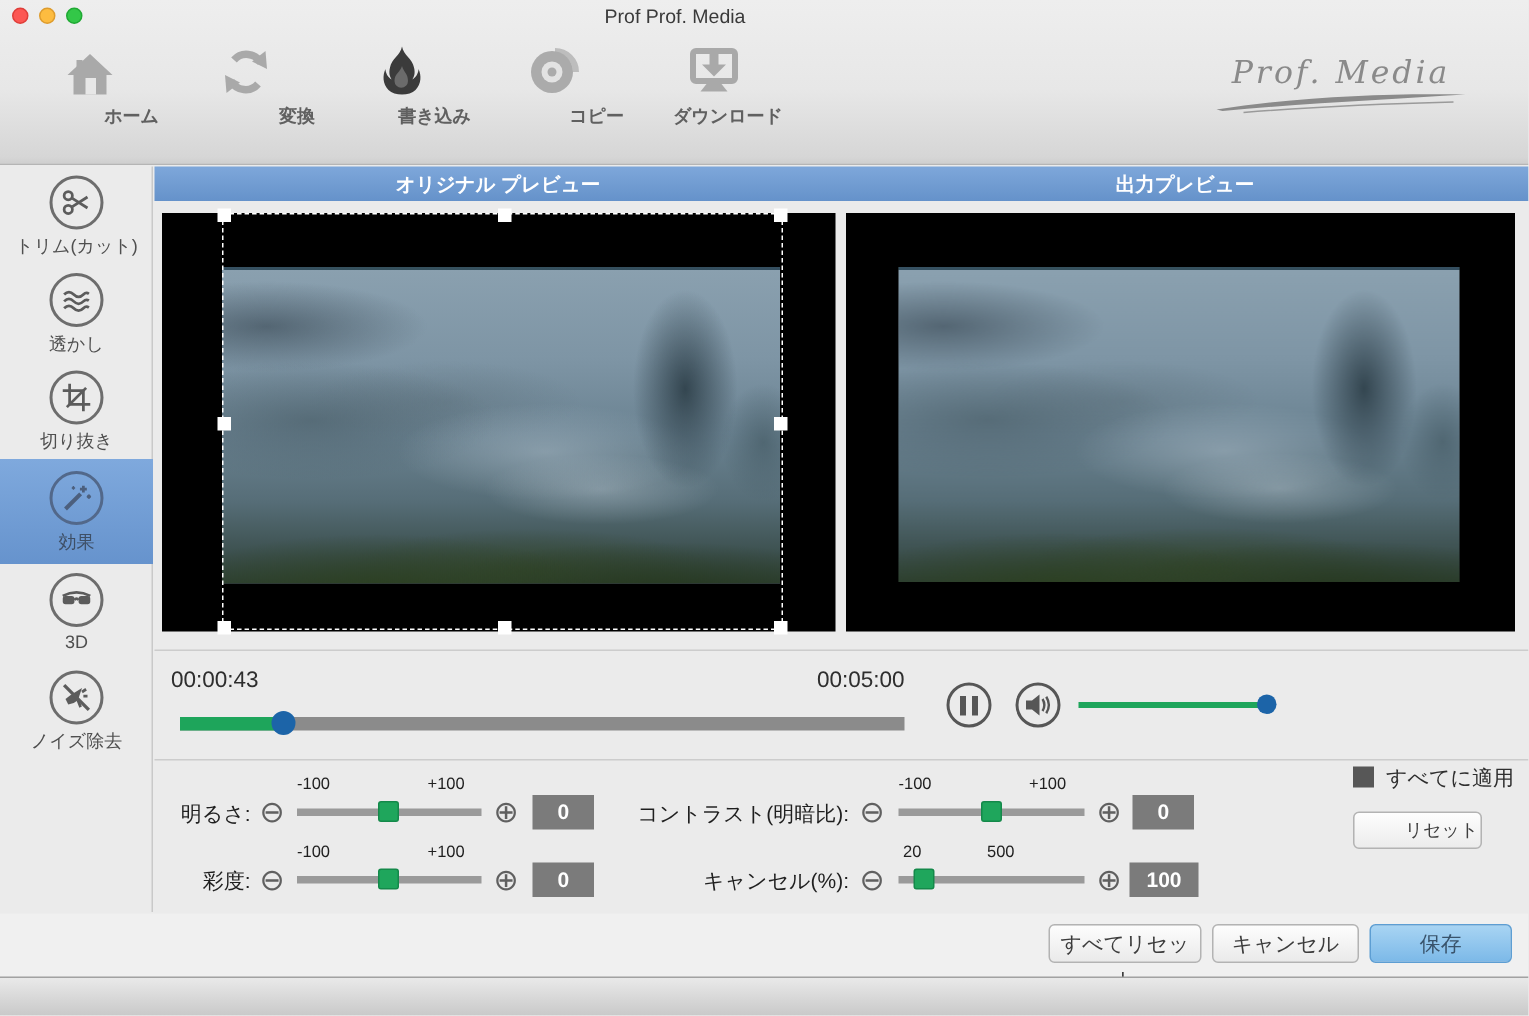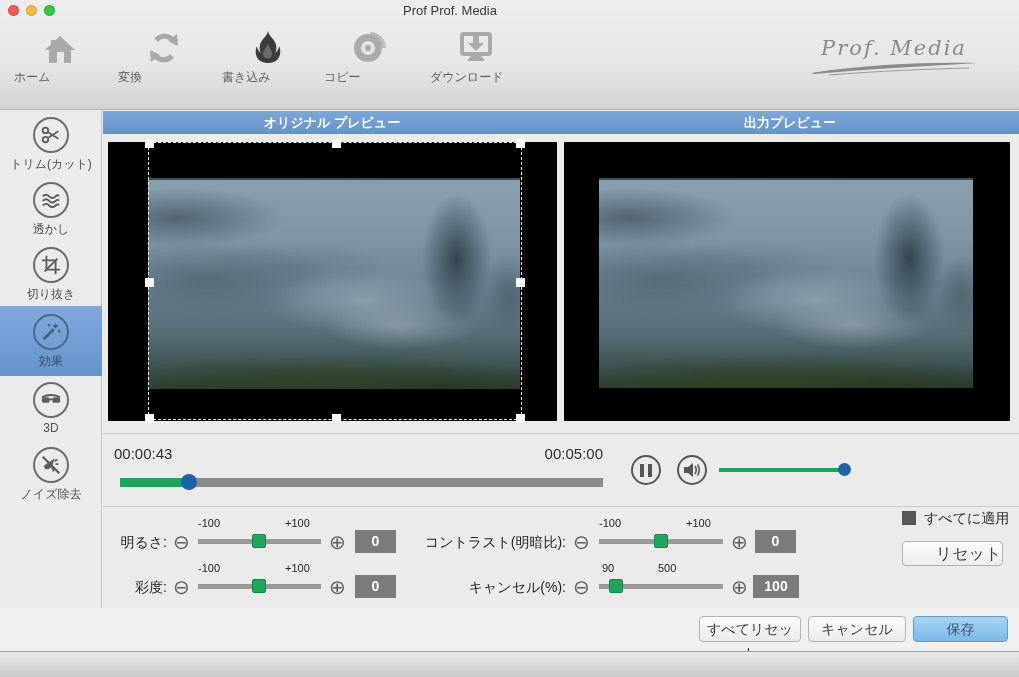--- a/index.html
+++ b/index.html
@@ -10,21 +10,21 @@
   
   #topchrome { position:absolute; left:0; top:0; width:1019px; height:110px;
     background:linear-gradient(180deg,#eeeeee 0%,#e7e7e7 55%,#d6d6d6 96%,#cfcfcf 100%);
     border-bottom:1px solid #b5b5b5; }
   .traffic { position:absolute; top:5px; width:11px; height:11px; border-radius:50%; }
   #tl-red   { left:8px;  background:#fc5753; border:1px solid #df3e39; }
   #tl-yel   { left:26px; background:#fdbc40; border:1px solid #de9c2d; }
   #tl-grn   { left:44px; background:#33c748; border:1px solid #1fa933; }
   #win-title { position:absolute; top:3px; left:0; width:900px; text-align:center;
     font-size:13px; color:#3a3a3a; }
-  .tool-item { position:absolute; top:30px; width:92px; text-align:left; cursor:default; }
+  .tool-item { position:absolute; top:30px; width:92px; text-align:right; cursor:default;font-weight:bold; }
   .tool-item .ticon { height:34px; display:flex; align-items:flex-end; justify-content:center; }
   .tool-item .tlabel { margin-top:5px; font-size:12px; color:#606060; }
   #logo { position:absolute; right:40px; top:36px; width:170px; text-align:center; }
   #logo .logo-text { font-family:"DejaVu Serif","Liberation Serif",serif; font-style:italic;
     font-size:21px; color:#8a8a8a; letter-spacing:2px; }
 
   
   #sidebar { position:absolute; left:0; top:111px; width:102px; height:497px;
     background:#ebebeb; border-right:1px solid #c9c9c9; }
   .side-item { width:102px; height:65px; padding-top:6px; text-align:center; cursor:default; }
@@ -89,23 +89,23 @@
   .adj-label { position:absolute; font-size:14px; color:#1f1f1f; text-align:right; }
   .pm { position:absolute; font-size:20px; color:#606060; line-height:20px; }
   .track { position:absolute; height:5px; background:#9a9a9a; }
   .sq-thumb { position:absolute; top:-5px; width:14px; height:14px; background:#1fa65c;
     border:1px solid #14894a; border-radius:2px; }
   .range-lbl { position:absolute; font-size:11px; color:#1f1f1f; }
   .valbox { position:absolute; width:41px; height:23px; background:#7b7b7b; color:#ffffff;
     font-size:14px; font-weight:bold; text-align:center; line-height:23px; }
   #applyall-box { position:absolute; left:799px; top:400px; width:14px; height:14px; background:#575757; }
   #applyall-lbl { position:absolute; left:821px; top:399px; font-size:14px; color:#2e2e2e; }
-  #reset-btn { position:absolute; left:799px; top:430px; width:101px; height:25px;
+  #reset-btn { position:absolute; left:799px; top:430px; width:86px; height:25px;
     background:linear-gradient(180deg,#fdfdfd,#ececec); border:1px solid #b3b3b3;
-    border-radius:4px; font-size:16px; color:#3e3e3e; text-align:center; line-height:23px;padding-left:32px; }
+    border-radius:4px; font-size:12px; color:#3e3e3e; text-align:center; line-height:23px;padding-left:32px; }
 
   
   #bottombar { position:absolute; left:0; top:609px; width:1019px; height:42px; background:#f0f0f0; }
   .bbtn { position:absolute; top:7px; height:26px; border-radius:4px; font-size:14px;
     text-align:center; line-height:24px; color:#3c3c3c;
     background:linear-gradient(180deg,#fdfdfd,#eaeaea); border:1px solid #b3b3b3; }
   #btn-resetall { left:699px; width:102px; }
   #btn-cancel   { left:808px; width:98px; }
   #btn-save     { left:913px; width:95px; color:#39536b;
     background:linear-gradient(180deg,#a8d4f3 0%,#7cb9e8 100%); border:1px solid #5d9ed3; }
@@ -338,21 +338,21 @@
     <div class="range-lbl" style="left:496px;top:406px">-100</div>
     <div class="range-lbl" style="left:583px;top:406px">+100</div>
     <div class="track" style="left:496px;top:428px;width:124px">
       <div class="sq-thumb" style="left:55px"></div>
     </div>
     <span class="pm" style="left:628px;top:421px">⊕</span>
     <div class="valbox" style="left:652px;top:419px">0</div>
 
     <div class="adj-label" style="left:313px;top:468px;width:150px">キャンセル(%):</div>
     <span class="pm" style="left:470px;top:466px">⊖</span>
-    <div class="range-lbl" style="left:499px;top:451px">90</div>
+    <div class="range-lbl" style="left:499px;top:451px">20</div>
     <div class="range-lbl" style="left:555px;top:451px">500</div>
     <div class="track" style="left:496px;top:473px;width:124px">
       <div class="sq-thumb" style="left:10px"></div>
     </div>
     <span class="pm" style="left:628px;top:466px">⊕</span>
     <div class="valbox" style="left:650px;top:464px;width:46px">100</div>
 
     <div id="applyall-box"></div>
     <div id="applyall-lbl">すべてに適用</div>
     <div id="reset-btn">リセット</div>

